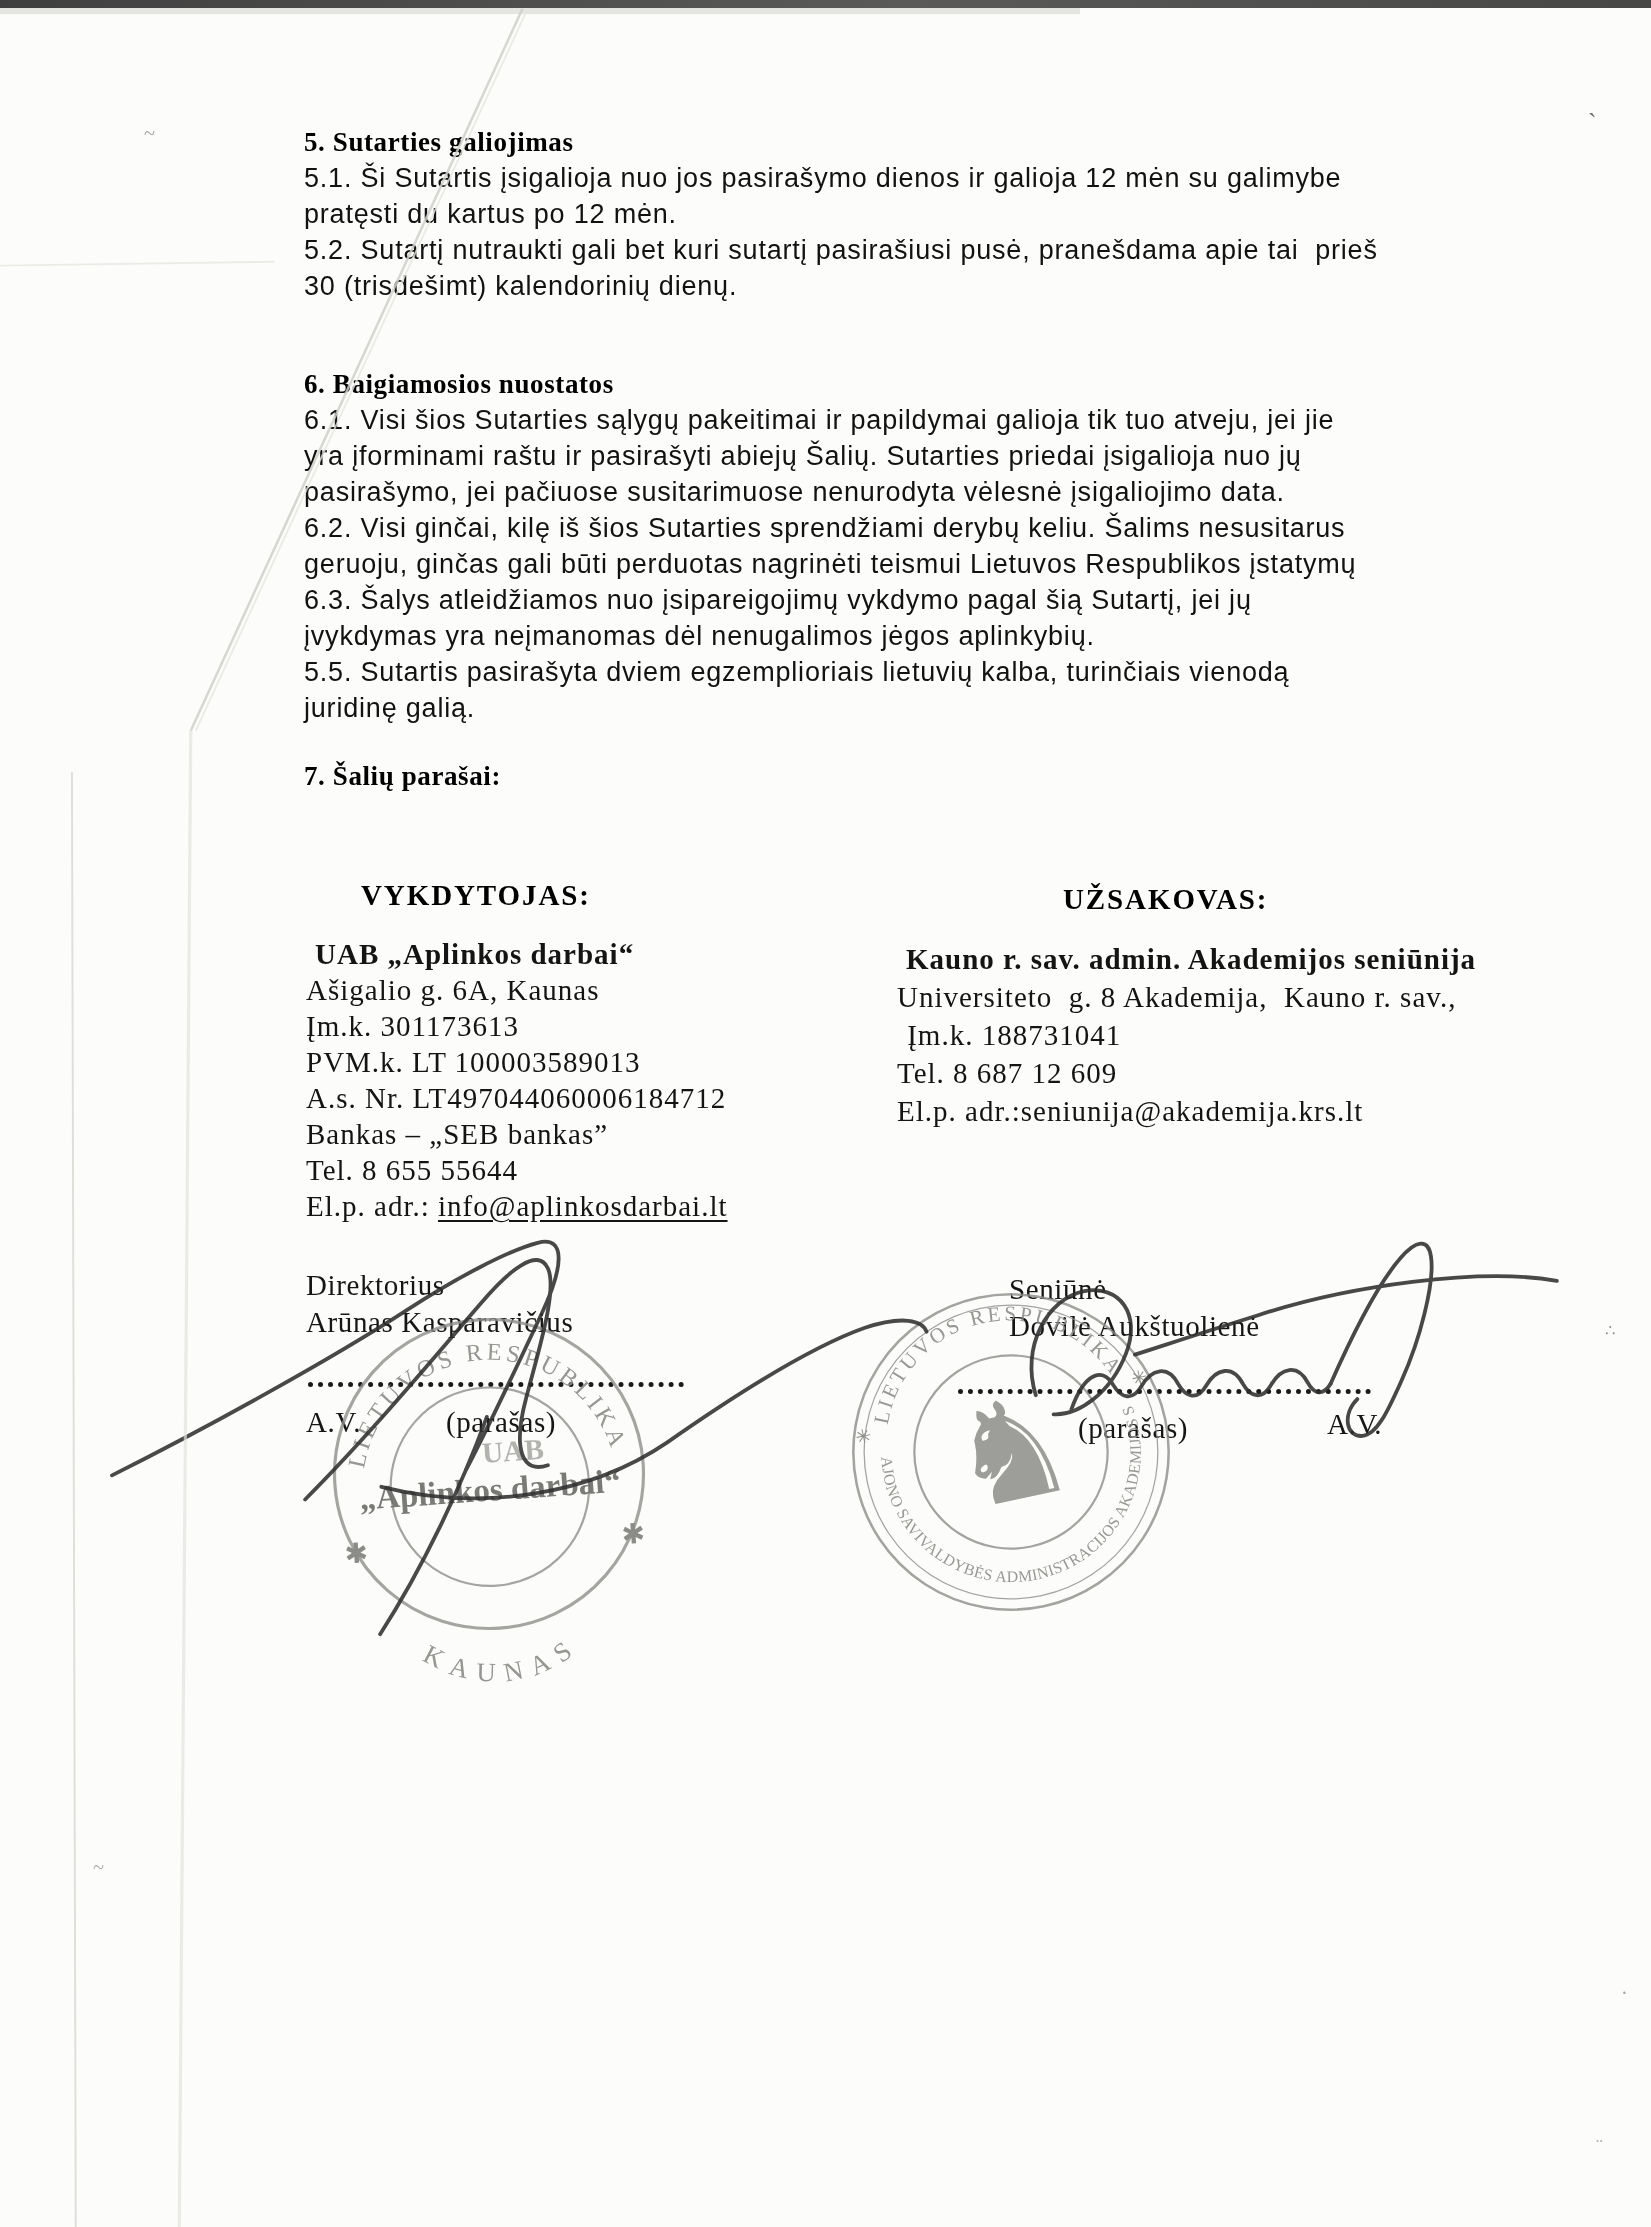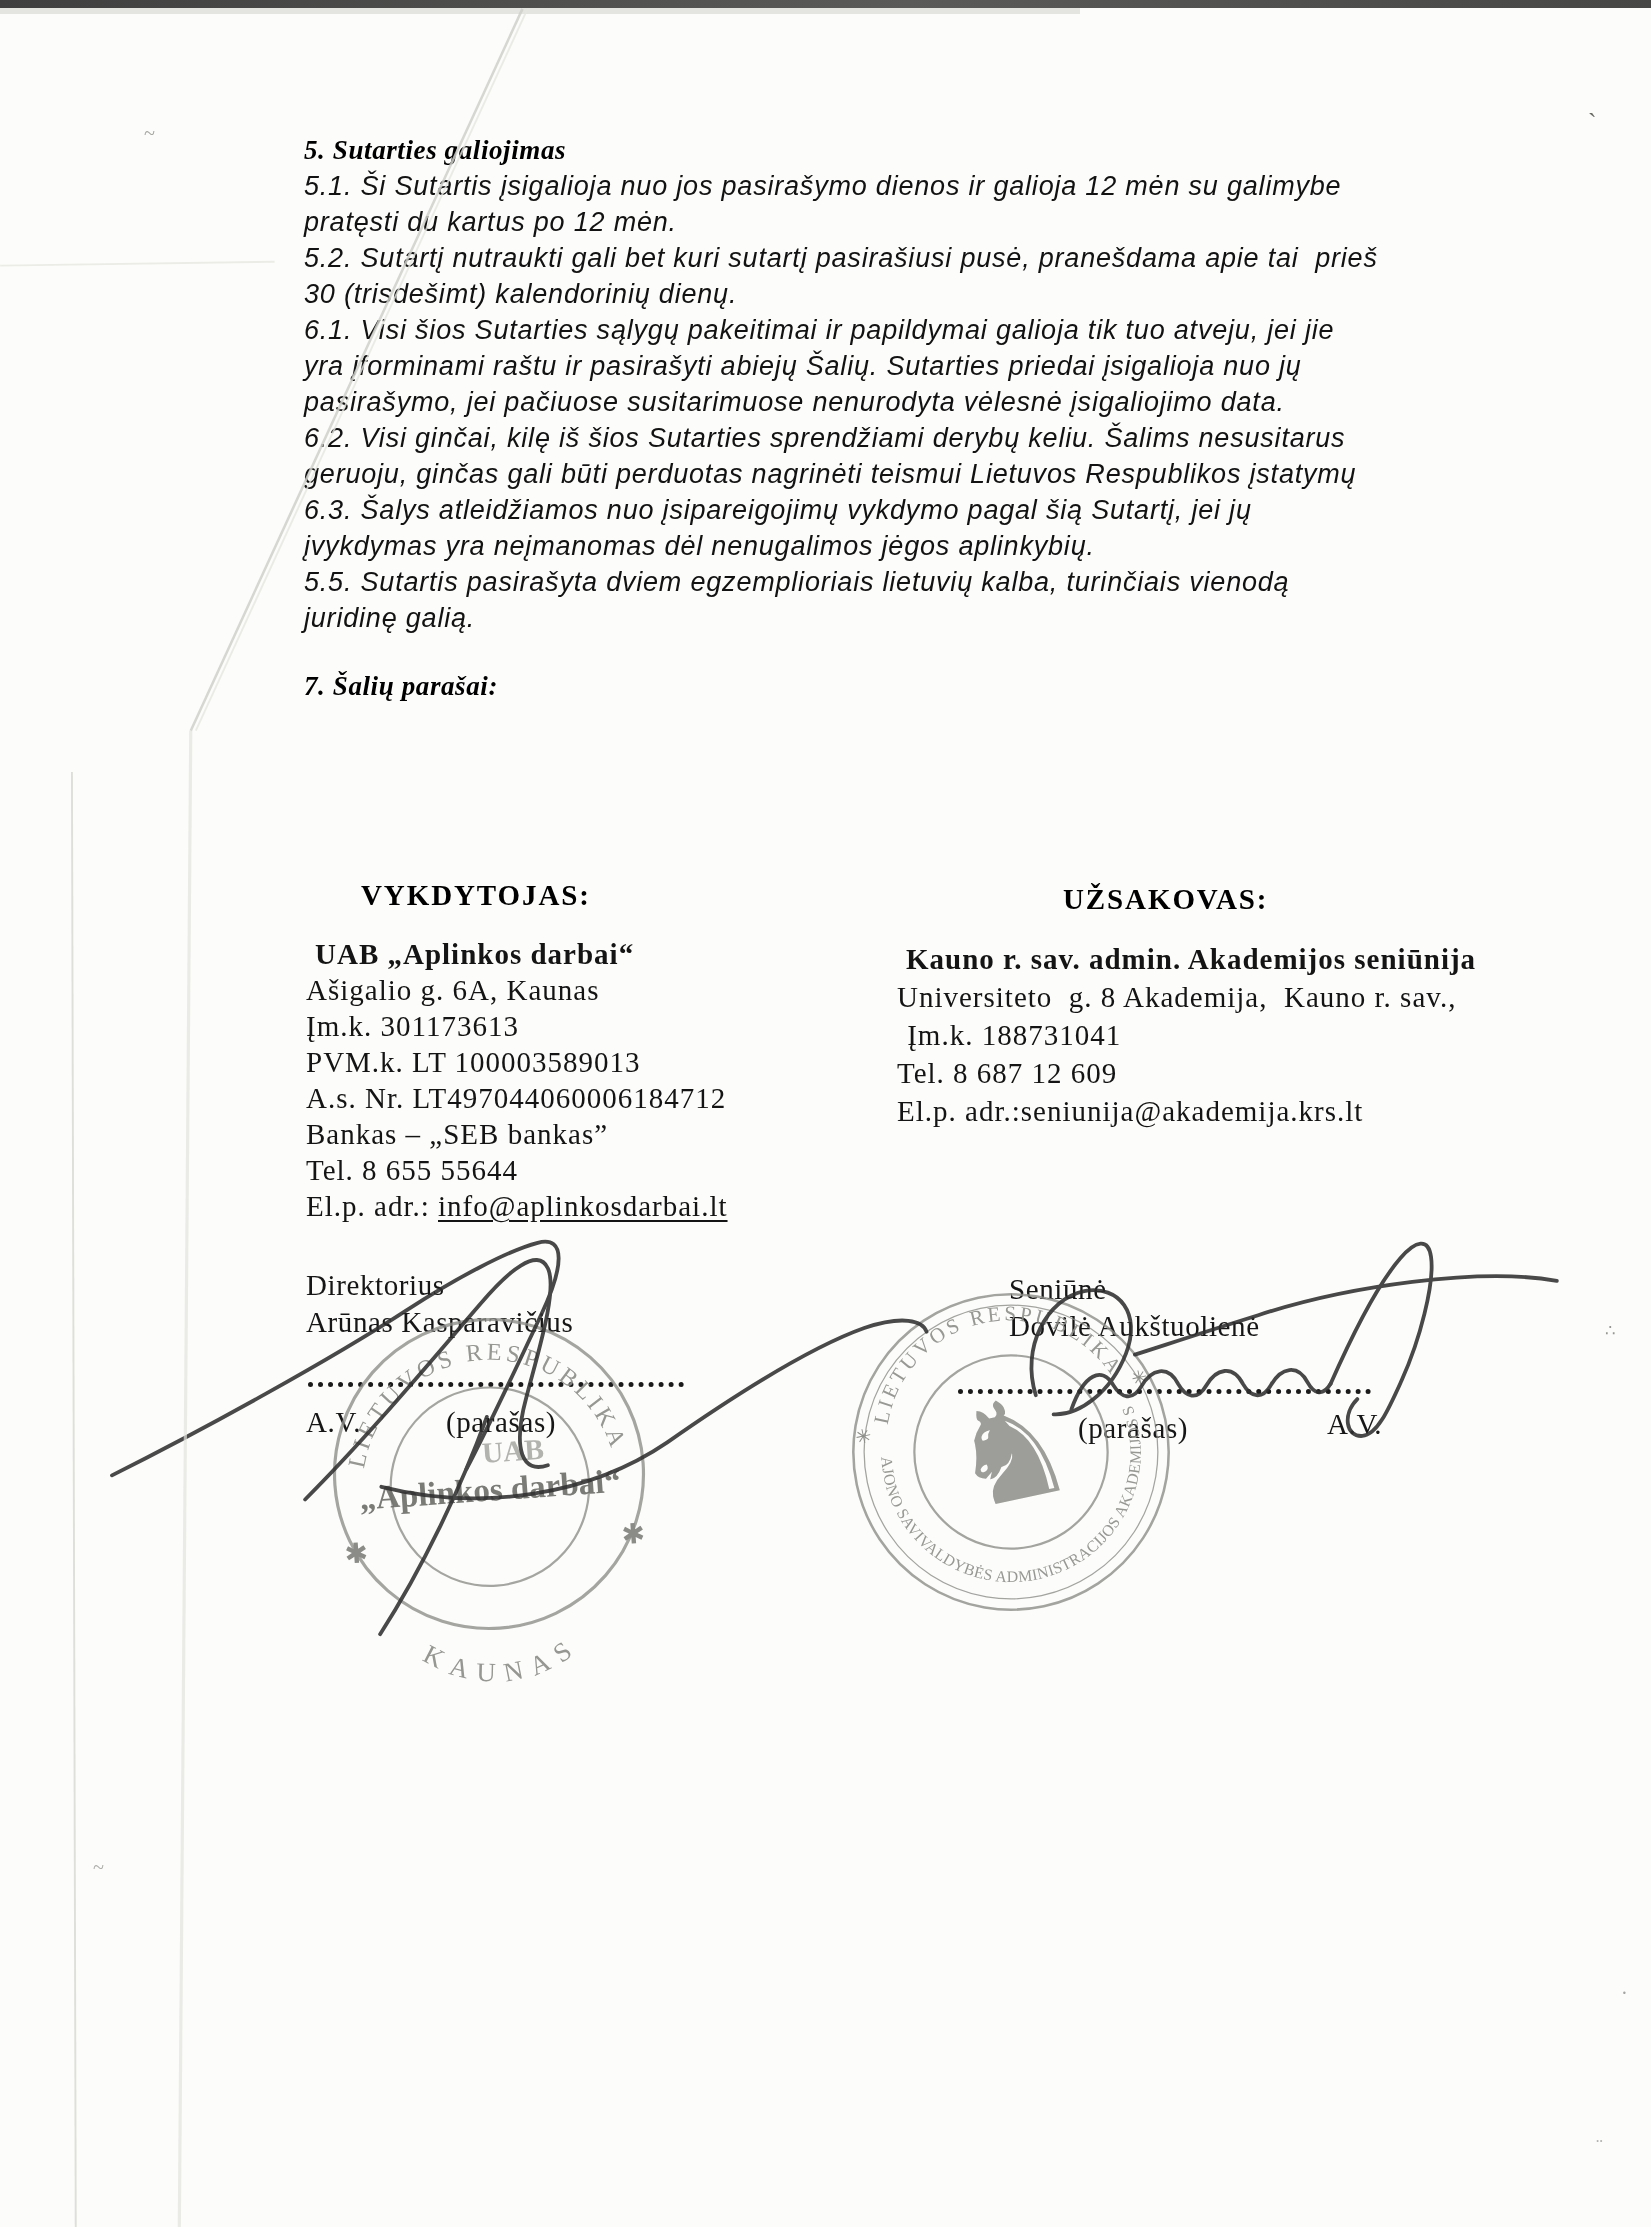--- a/index.html
+++ b/index.html
@@ -12,25 +12,24 @@
     color:#161616;
   }
   
   .scan-bar{position:absolute;left:0;top:0;width:1651px;height:8.3px;
     background:linear-gradient(90deg,#3f3f3f,#5a5a58 55%,#474745);}
   .scan-bar2{position:absolute;left:0;top:8.3px;width:1080px;height:5.7px;
     background:#cfcfca;opacity:.55;}
 
   
   .bodytext{
-    position:absolute;left:304px;top:132px;width:1265px;
+    position:absolute;left:304px;top:124px;width:1265px;
     font-family:"Liberation Sans", sans-serif;
     font-size:27px;line-height:36px;letter-spacing:0.8px;
     color:#121212;
-    font-style:italic;
   }
   .bodytext div{white-space:pre;}
   .sec-heading{
     font-family:"Liberation Serif", serif;
     font-weight:bold;font-size:27px;letter-spacing:0.6px;color:#000;
   }
   .gap-6{margin-top:62px;}
   .gap-7{margin-top:32px;}
 
   
@@ -69,20 +68,21 @@
   <div class="scan-bar"></div>
   <div class="scan-bar2"></div>
 
   <div class="bodytext">
     <div class="sec-heading">5. Sutarties galiojimas</div>
     <div>5.1. Ši Sutartis įsigalioja nuo jos pasirašymo dienos ir galioja 12 mėn su galimybe</div>
     <div>pratęsti du kartus po 12 mėn.</div>
     <div>5.2. Sutartį nutraukti gali bet kuri sutartį pasirašiusi pusė, pranešdama apie tai  prieš</div>
     <div>30 (trisdešimt) kalendorinių dienų.</div>
 
+    <div class="sec-heading gap-6">6. Baigiamosios nuostatos</div>
     <div>6.1. Visi šios Sutarties sąlygų pakeitimai ir papildymai galioja tik tuo atveju, jei jie</div>
     <div>yra įforminami raštu ir pasirašyti abiejų Šalių. Sutarties priedai įsigalioja nuo jų</div>
     <div>pasirašymo, jei pačiuose susitarimuose nenurodyta vėlesnė įsigaliojimo data.</div>
     <div>6.2. Visi ginčai, kilę iš šios Sutarties sprendžiami derybų keliu. Šalims nesusitarus</div>
     <div>geruoju, ginčas gali būti perduotas nagrinėti teismui Lietuvos Respublikos įstatymų</div>
     <div>6.3. Šalys atleidžiamos nuo įsipareigojimų vykdymo pagal šią Sutartį, jei jų</div>
     <div>įvykdymas yra neįmanomas dėl nenugalimos jėgos aplinkybių.</div>
     <div>5.5. Sutartis pasirašyta dviem egzemplioriais lietuvių kalba, turinčiais vienodą</div>
     <div>juridinę galią.</div>
 

